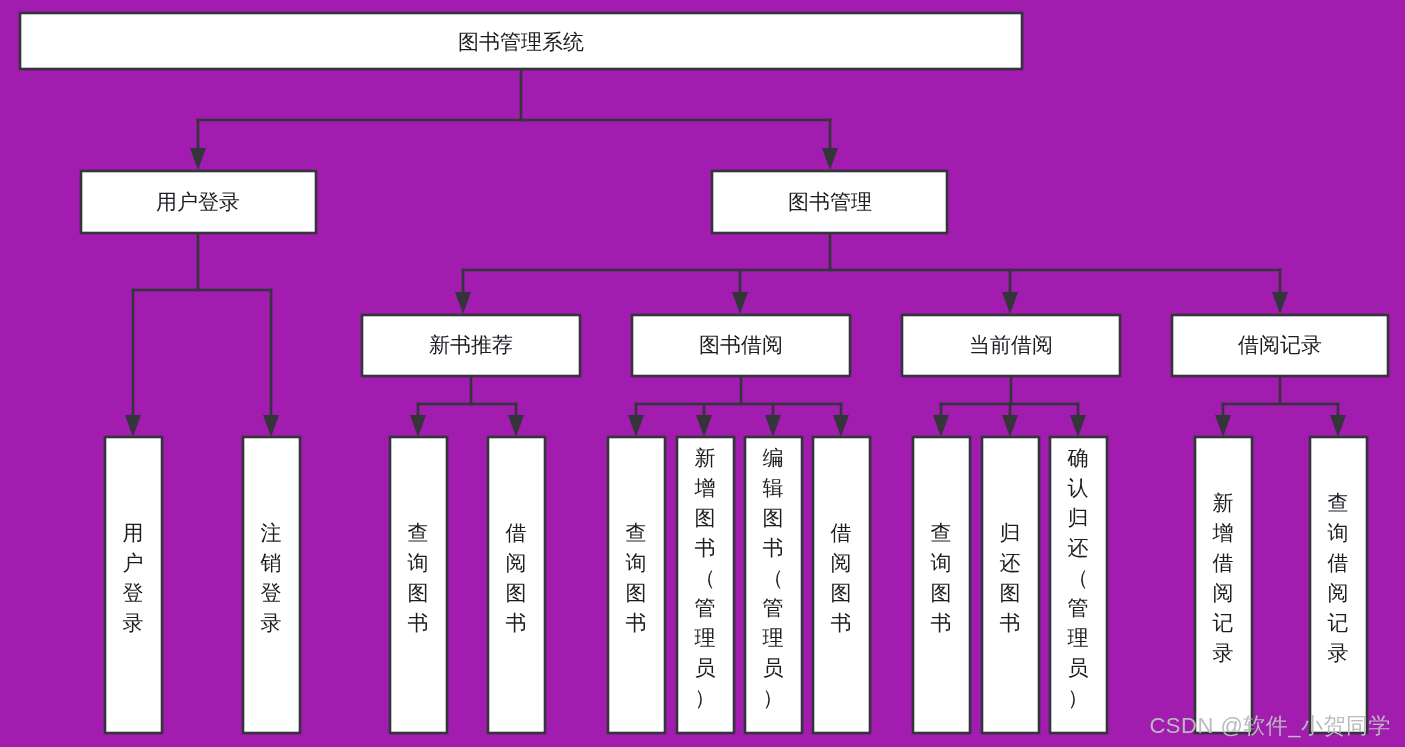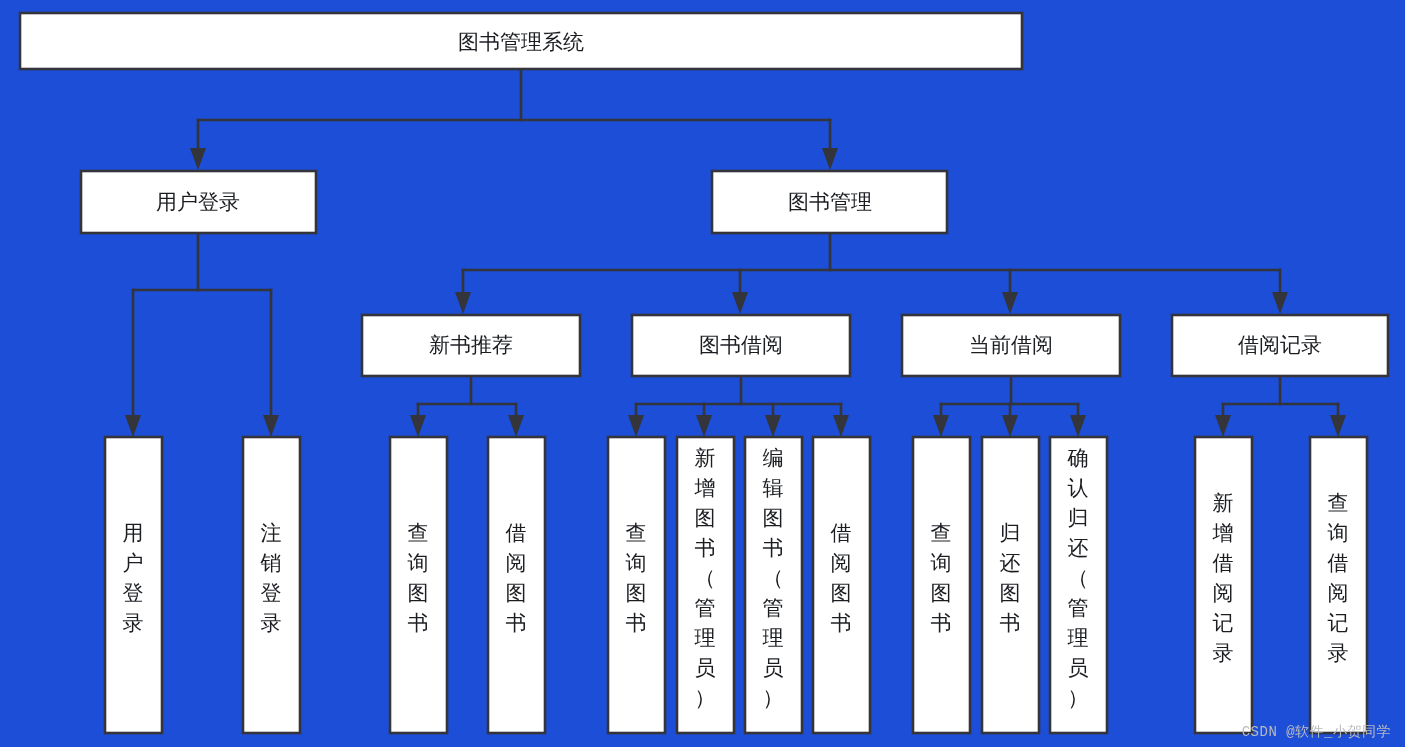--- a/index.html
+++ b/index.html
@@ -7,21 +7,21 @@
     padding: 0;
     background: #ffffff;
   }
   body {
     font-family: "Liberation Sans", "DejaVu Sans", sans-serif;
   }
   #diagram-root {
     position: relative;
     width: 1405px;
     height: 747px;
-    background: #1d4ed8;
+    background: #a21caf;
     overflow: hidden;
   }
   svg.flow {
     position: absolute;
     left: 0;
     top: 0;
     width: 1405px;
     height: 747px;
     display: block;
   }
@@ -50,22 +50,22 @@
   .node-label-v {
     fill: #1b1d21;
     font-family: "Liberation Sans", "DejaVu Sans", sans-serif;
     font-size: 21px;
     text-anchor: middle;
   }
   .watermark {
     position: absolute;
     right: 14px;
     bottom: 6px;
-    font-family: Liberation Mono, monospace;
-    font-size: 14px;
+    font-family: Liberation Sans, sans-serif;
+    font-size: 22px;
     color: #b9bbbe;
     letter-spacing: 0.5px;
     white-space: nowrap;
     user-select: none;
     margin-top: 12px;
   }
 </style>
 </head>
 <body>
 

